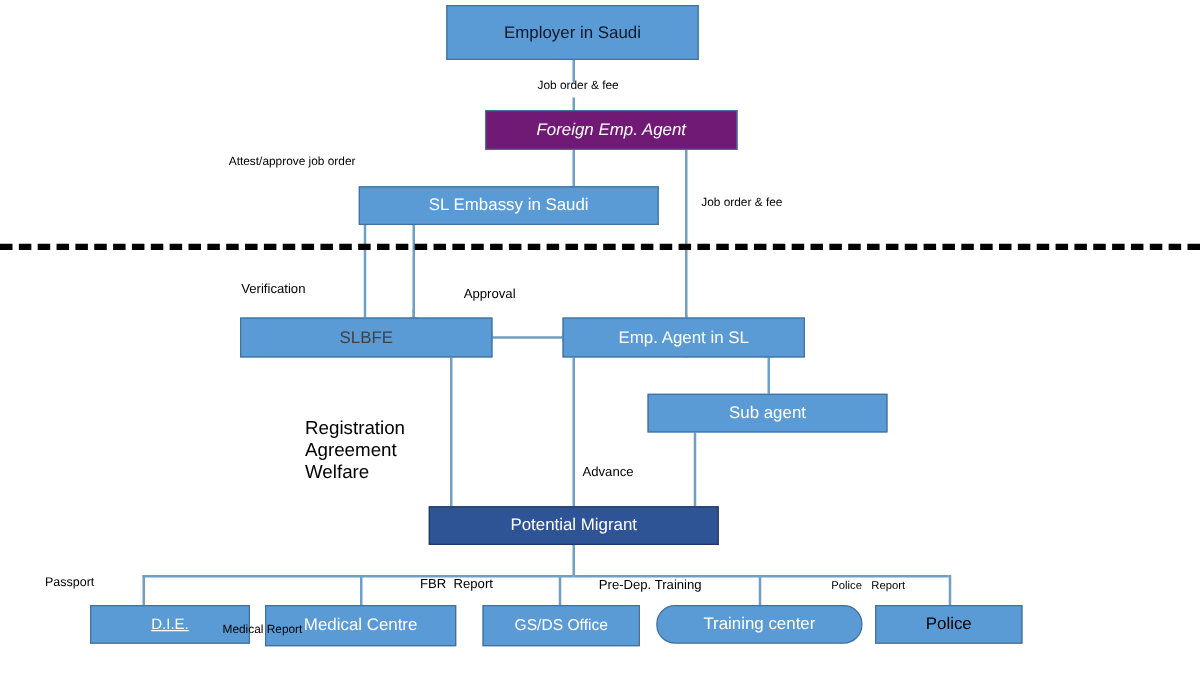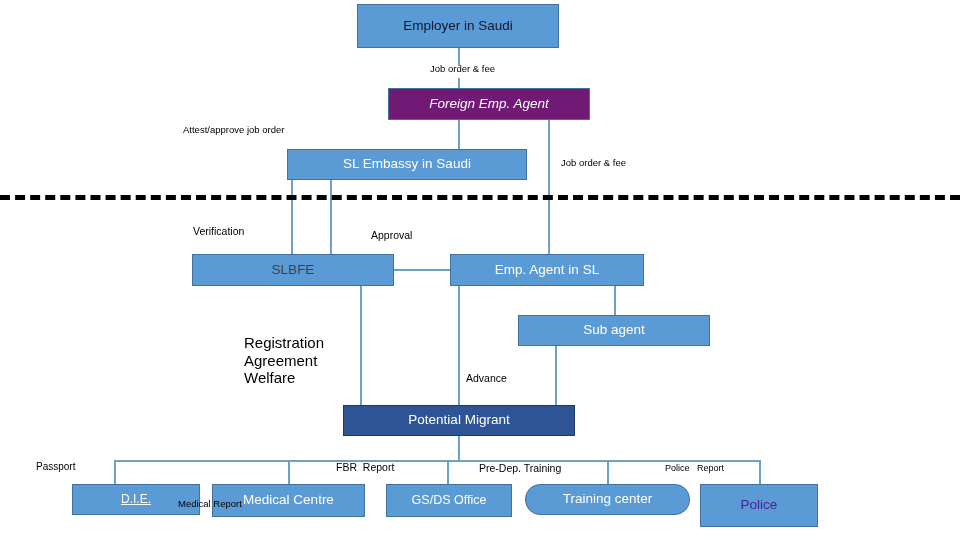--- a/index.html
+++ b/index.html
@@ -161,21 +161,21 @@
       </div>
       <div class="node" style="left: 212px; top: 484px; width: 153px; height: 33px; font-size: 13.5px; background: rgb(91, 155, 213); border-color: rgb(65, 113, 156); color: rgb(255, 255, 255);">
         <span>Medical Centre</span>
       </div>
       <div class="node" style="left: 386px; top: 484px; width: 126px; height: 33px; font-size: 12.5px; background: rgb(91, 155, 213); border-color: rgb(65, 113, 156); color: rgb(255, 255, 255);">
         <span>GS/DS Office</span>
       </div>
       <div class="node" style="left: 525px; top: 484px; width: 165px; height: 31px; font-size: 13.5px; background: rgb(91, 155, 213); border-color: rgb(65, 113, 156); color: rgb(255, 255, 255); border-radius: 15px;">
         <span>Training center</span>
       </div>
-      <div class="node" style="left: 700px; top: 484px; width: 118px; height: 43px; font-size: 13.5px; background: rgb(91, 155, 213); border-color: rgb(65, 113, 156); color: #4c1d95;">
+      <div class="node" style="left: 700px; top: 484px; width: 118px; height: 31px; font-size: 13.5px; background: rgb(91, 155, 213); border-color: rgb(65, 113, 156); color: #000000;">
         <span>Police</span>
       </div>
     </div>
 
   <div id="label-layer">
       <div class="label" style="left: 430px; top: 63px; font-size: 9.5px; color: rgb(0, 0, 0);">Job order &amp; fee</div>
       <div class="label" style="left: 183px; top: 124px; font-size: 9.5px; color: rgb(0, 0, 0);">Attest/approve job order</div>
       <div class="label" style="left: 561px; top: 157px; font-size: 9.5px; color: rgb(0, 0, 0);">Job order &amp; fee</div>
       <div class="label" style="left: 193px; top: 225px; font-size: 10.5px; color: rgb(0, 0, 0);">Verification</div>
       <div class="label" style="left: 371px; top: 229px; font-size: 10.5px; color: rgb(0, 0, 0);">Approval</div>

